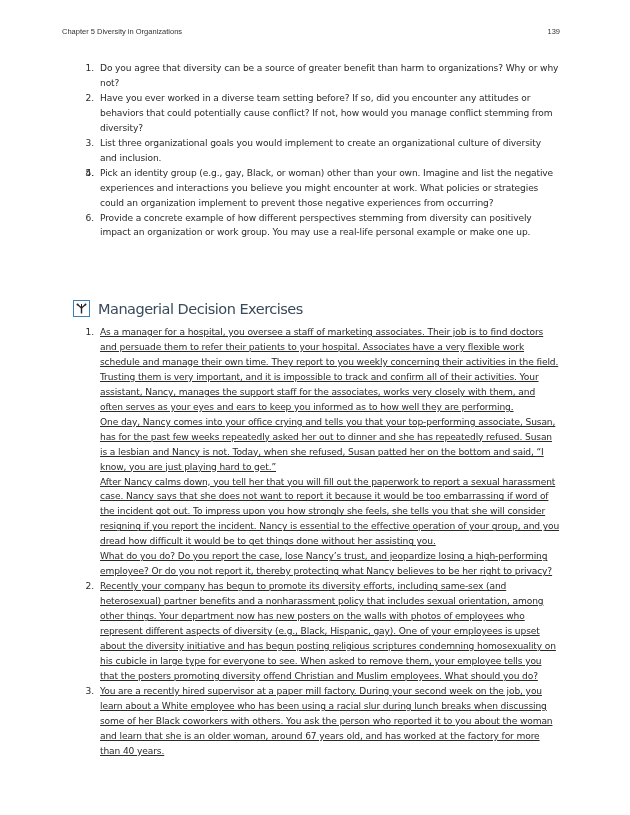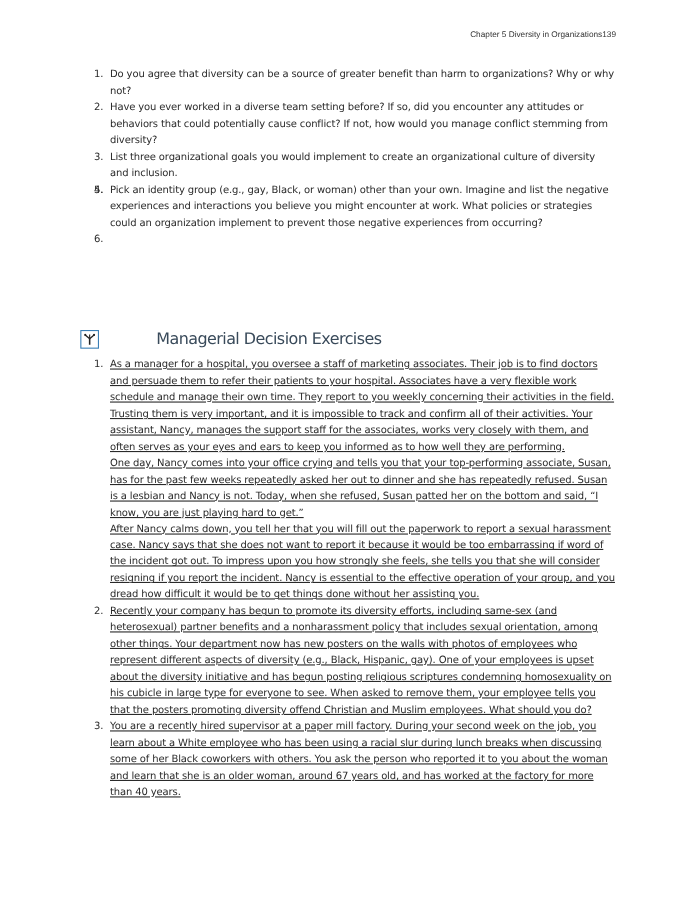--- a/index.html
+++ b/index.html
@@ -1,33 +1,33 @@
 <!DOCTYPE html>
 <html><head>
   <meta charset="utf-8">
   <style>
     html, body { margin: 0; padding: 0; background: #ffffff; }
     body { width: 630px; height: 815px; position: relative; overflow: hidden; }
     .page-header {
       position: absolute; top: 27px; left: 62px; width: 498px;
       font-family: "Liberation Sans", sans-serif; font-size: 7.5px; color: #333;
-      display: flex; justify-content: flex-end;
+      display: flex; justify-content: space-between;
     }
     .content {
       position: absolute; left: 78px; width: 482px;
       font-family: "DejaVu Sans", sans-serif; font-size: 9.1px; line-height: 14.95px;
       color: #2a2a2a; letter-spacing: -0.12px;
     }
     .list1 { top: 61px; }
     ol { margin: 0; padding: 0; list-style: none; }
     ol li { position: relative; padding-left: 22px; }
     ol li .num { position: absolute; left: 0; top: 0; width: 16px; text-align: right; }
     .section-heading {
       position: absolute; top: 300px; left: 73px;
-      display: flex; align-items: center; gap: 44px;
+      display: flex; align-items: center;
     }
     .icon-box {
       width: 17px; height: 17px; border: 1.5px solid #3b7fb6; box-sizing: border-box;
       display: flex; align-items: center; justify-content: center; margin-right: 8px;
     }
     .heading-text {
       font-family: "DejaVu Sans", sans-serif; font-size: 14.5px; color: #394a5a;
       letter-spacing: -0.5px; font-weight: normal;
     }
     .list2 { top: 325px; }
@@ -41,21 +41,21 @@
   <span>139</span>
 </div>
 
 <div class="content list1">
   <ol>
     <li><span class="num">1.</span><span>Do you agree that diversity can be a source of greater benefit than harm to organizations? Why or why not?</span></li>
     <li><span class="num">2.</span><span>Have you ever worked in a diverse team setting before? If so, did you encounter any attitudes or behaviors that could potentially cause conflict? If not, how would you manage conflict stemming from diversity?</span></li>
     <li><span class="num">3.</span><span>List three organizational goals you would implement to create an organizational culture of diversity and inclusion.</span></li>
     <li><span class="num">4.</span></li>
     <li><span class="num">5.</span><span>Pick an identity group (e.g., gay, Black, or woman) other than your own. Imagine and list the negative experiences and interactions you believe you might encounter at work. What policies or strategies could an organization implement to prevent those negative experiences from occurring?</span></li>
-    <li><span class="num">6.</span></li>
+    <li><span class="num">6.</span><span>Provide a concrete example of how different perspectives stemming from diversity can positively impact an organization or work group. You may use a real-life personal example or make one up.</span></li>
   </ol>
 </div>
 
 <div class="section-heading">
   <span class="icon-box">
     <svg width="11" height="11" viewBox="0 0 11 11">
       <line x1="5.5" y1="10.5" x2="5.5" y2="5" stroke="#222" stroke-width="1.4"></line>
       <line x1="5.5" y1="5" x2="1.5" y2="1.5" stroke="#222" stroke-width="1.2"></line>
       <line x1="5.5" y1="5" x2="9.5" y2="1.5" stroke="#222" stroke-width="1.2"></line>
       <line x1="5.5" y1="5" x2="5.5" y2="1" stroke="#222" stroke-width="1"></line>
@@ -66,20 +66,21 @@
   <h2 class="heading-text" style="margin:0">Managerial Decision Exercises</h2>
 </div>
 
 <div class="content list2">
   <ol>
     <li>
       <span class="num">1.</span>
       <span class="para">As a manager for a hospital, you oversee a staff of marketing associates. Their job is to find doctors and persuade them to refer their patients to your hospital. Associates have a very flexible work schedule and manage their own time. They report to you weekly concerning their activities in the field. Trusting them is very important, and it is impossible to track and confirm all of their activities. Your assistant, Nancy, manages the support staff for the associates, works very closely with them, and often serves as your eyes and ears to keep you informed as to how well they are performing.</span>
       <span class="para">One day, Nancy comes into your office crying and tells you that your top-performing associate, Susan, has for the past few weeks repeatedly asked her out to dinner and she has repeatedly refused. Susan is a lesbian and Nancy is not. Today, when she refused, Susan patted her on the bottom and said, “I know, you are just playing hard to get.”</span>
       <span class="para">After Nancy calms down, you tell her that you will fill out the paperwork to report a sexual harassment case. Nancy says that she does not want to report it because it would be too embarrassing if word of the incident got out. To impress upon you how strongly she feels, she tells you that she will consider resigning if you report the incident. Nancy is essential to the effective operation of your group, and you dread how difficult it would be to get things done without her assisting you.</span>
+      <span class="para">What do you do? Do you report the case, lose Nancy’s trust, and jeopardize losing a high-performing employee? Or do you not report it, thereby protecting what Nancy believes to be her right to privacy?</span>
     </li>
     <li>
       <span class="num">2.</span>
       <span class="para">Recently your company has begun to promote its diversity efforts, including same-sex (and heterosexual) partner benefits and a nonharassment policy that includes sexual orientation, among other things. Your department now has new posters on the walls with photos of employees who represent different aspects of diversity (e.g., Black, Hispanic, gay). One of your employees is upset about the diversity initiative and has begun posting religious scriptures condemning homosexuality on his cubicle in large type for everyone to see. When asked to remove them, your employee tells you that the posters promoting diversity offend Christian and Muslim employees. What should you do?</span>
     </li>
     <li>
       <span class="num">3.</span>
       <span class="para">You are a recently hired supervisor at a paper mill factory. During your second week on the job, you learn about a White employee who has been using a racial slur during lunch breaks when discussing some of her Black coworkers with others. You ask the person who reported it to you about the woman and learn that she is an older woman, around 67 years old, and has worked at the factory for more than 40 years.</span>
     </li>
   </ol>

